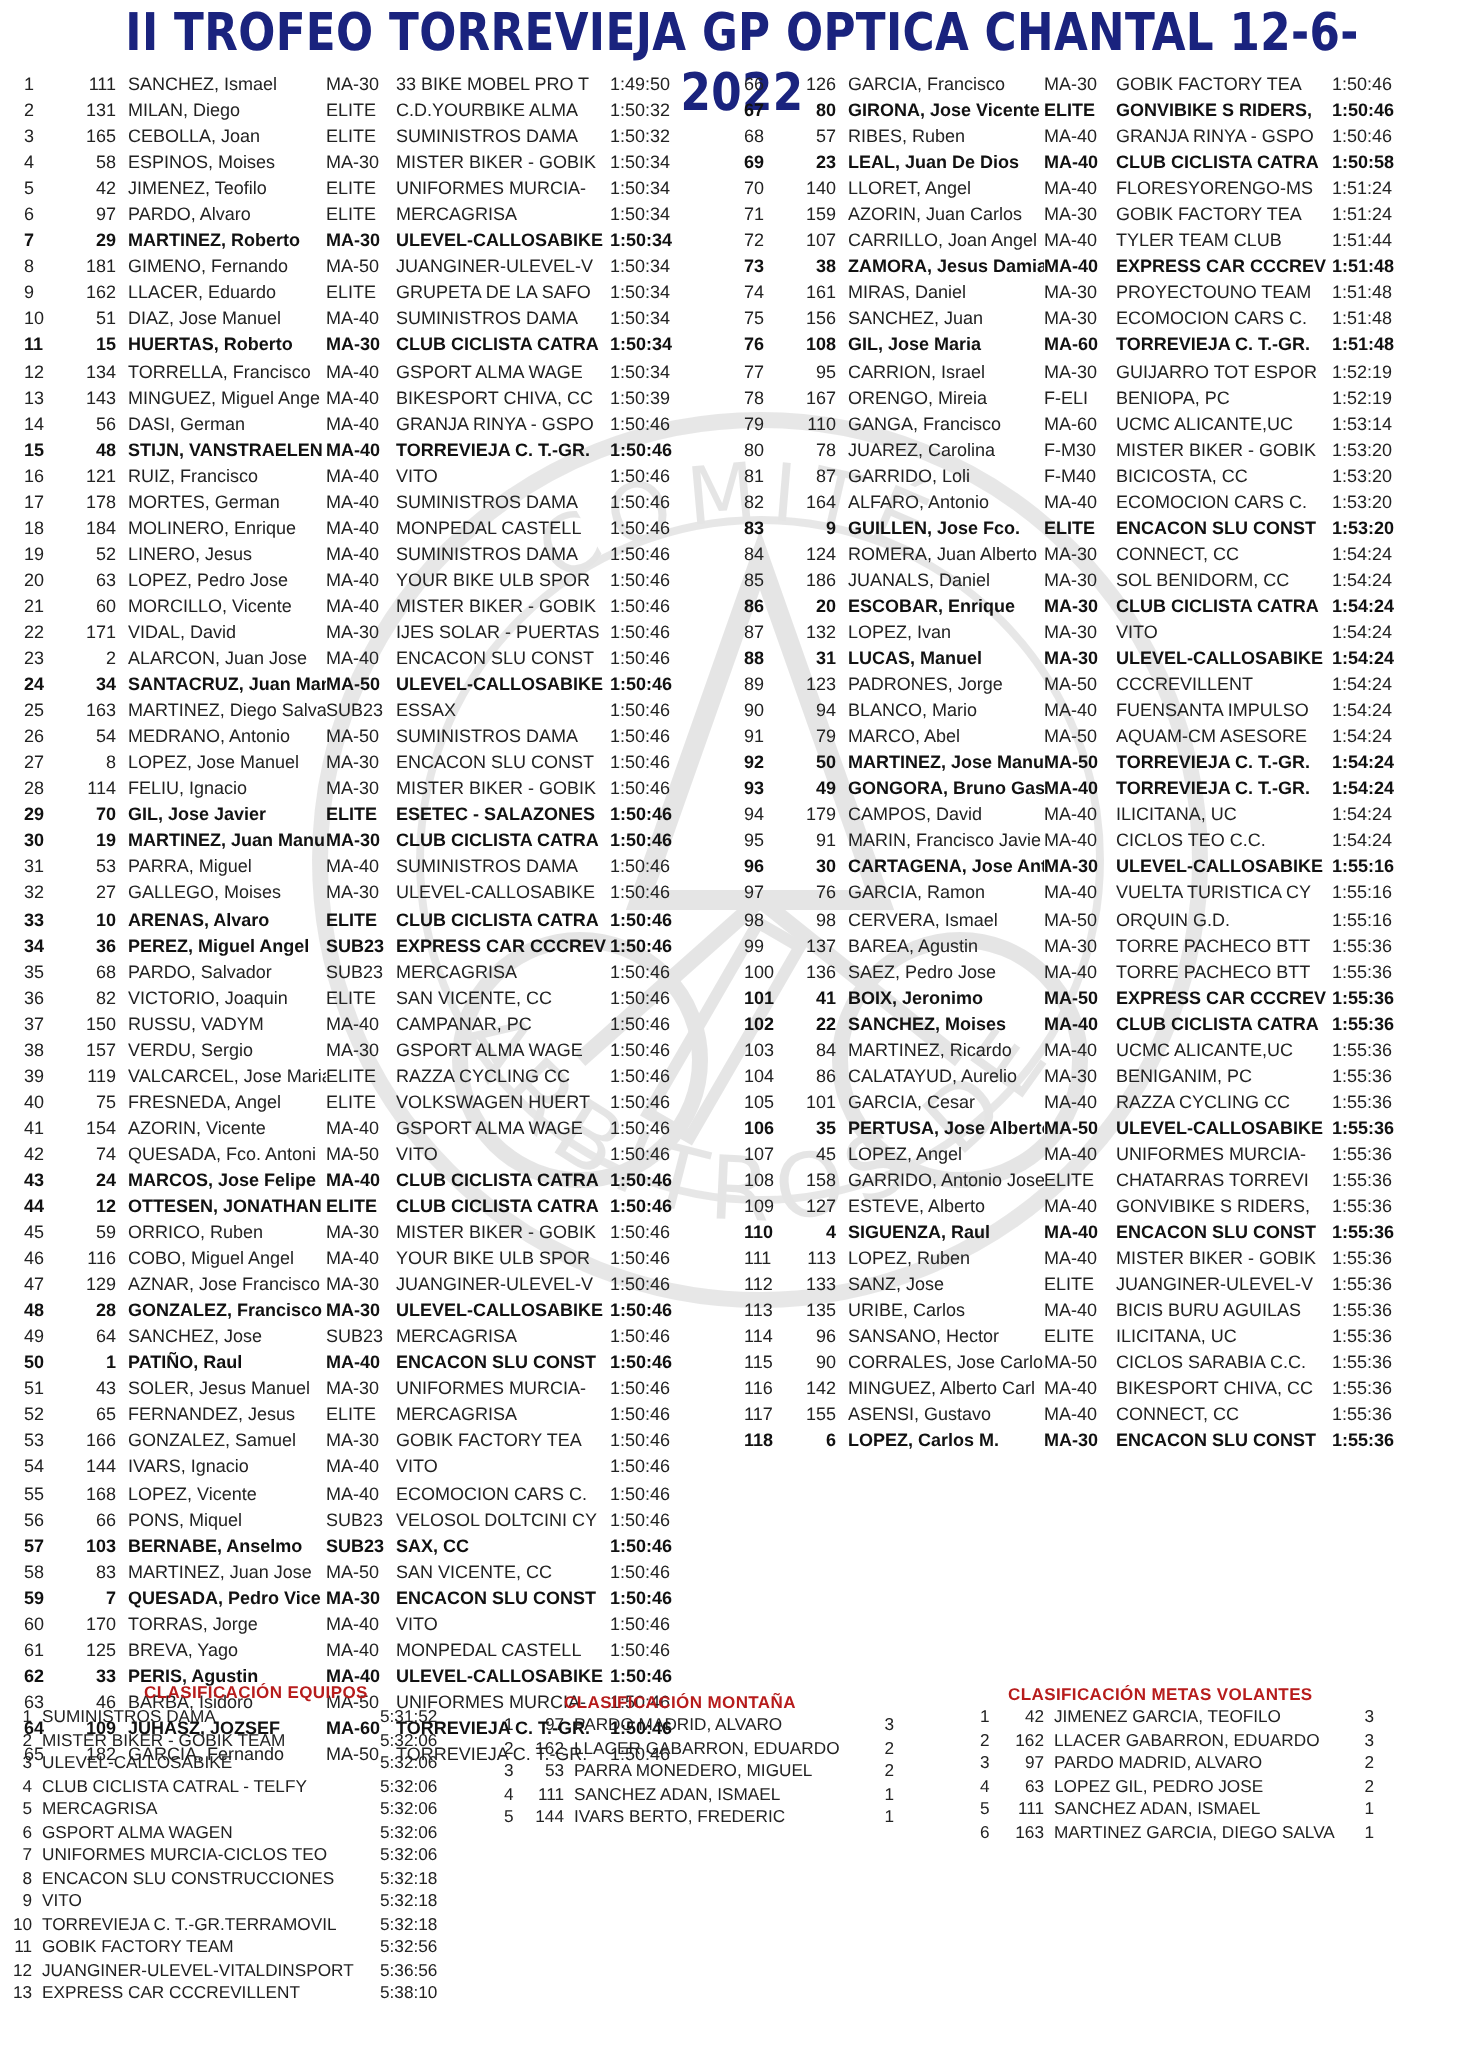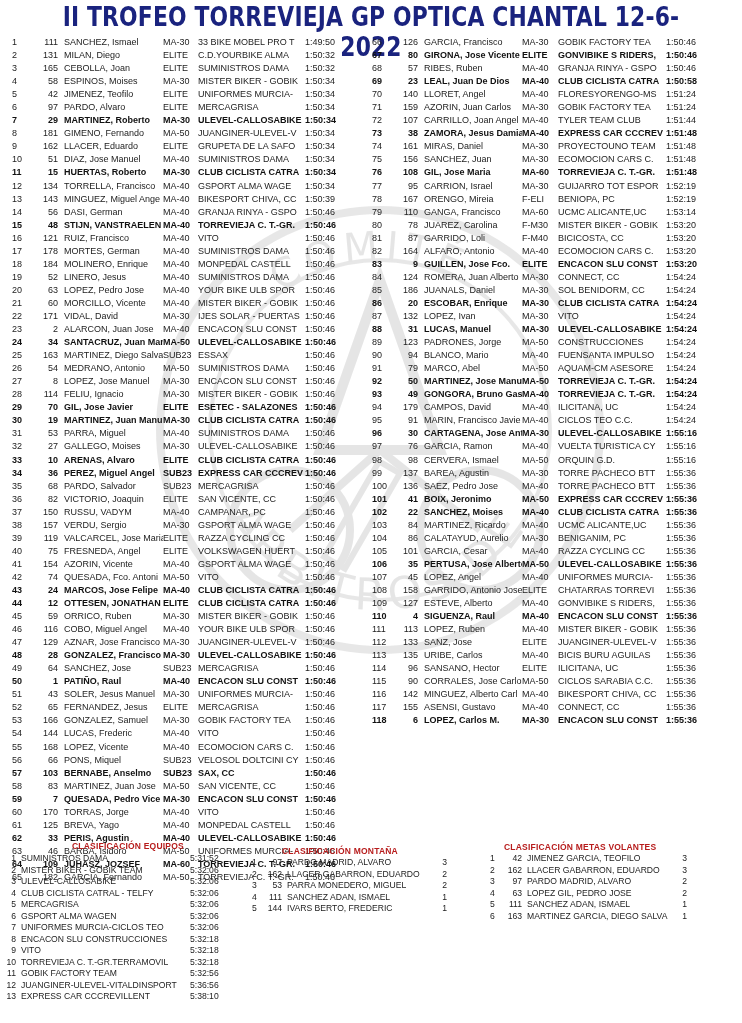--- a/index.html
+++ b/index.html
@@ -490,21 +490,21 @@
       <span class="c-pos">53</span>
       <span class="c-dor">166</span>
       <span class="c-name">GONZALEZ, Samuel</span>
       <span class="c-cat">MA-30</span>
       <span class="c-team">GOBIK FACTORY TEA</span>
       <span class="c-time">1:50:46</span>
     </div>
     <div class="row">
       <span class="c-pos">54</span>
       <span class="c-dor">144</span>
-      <span class="c-name">LUCAS, Frederic</span>
+      <span class="c-name">IVARS, Ignacio</span>
       <span class="c-cat">MA-40</span>
       <span class="c-team">VITO</span>
       <span class="c-time">1:50:46</span>
     </div>
     <div class="row">
       <span class="c-pos">55</span>
       <span class="c-dor">168</span>
       <span class="c-name">LOPEZ, Vicente</span>
       <span class="c-cat">MA-40</span>
       <span class="c-team">ECOMOCION CARS C.</span>
@@ -774,21 +774,21 @@
       <span class="c-name">LUCAS, Manuel</span>
       <span class="c-cat">MA-30</span>
       <span class="c-team">ULEVEL-CALLOSABIKE</span>
       <span class="c-time">1:54:24</span>
     </div>
     <div class="row">
       <span class="c-pos">89</span>
       <span class="c-dor">123</span>
       <span class="c-name">PADRONES, Jorge</span>
       <span class="c-cat">MA-50</span>
-      <span class="c-team">CONSTRUCCIONES</span>
+      <span class="c-team">CCCREVILLENT</span>
       <span class="c-time">1:54:24</span>
     </div>
     <div class="row">
       <span class="c-pos">90</span>
       <span class="c-dor">94</span>
       <span class="c-name">BLANCO, Mario</span>
       <span class="c-cat">MA-40</span>
       <span class="c-team">FUENSANTA IMPULSO</span>
       <span class="c-time">1:54:24</span>
     </div>

